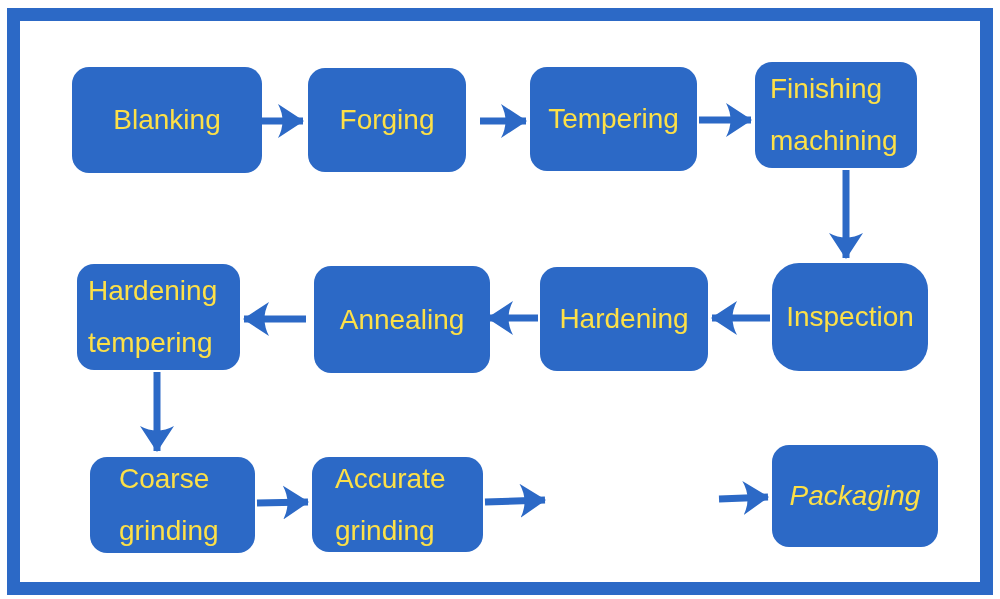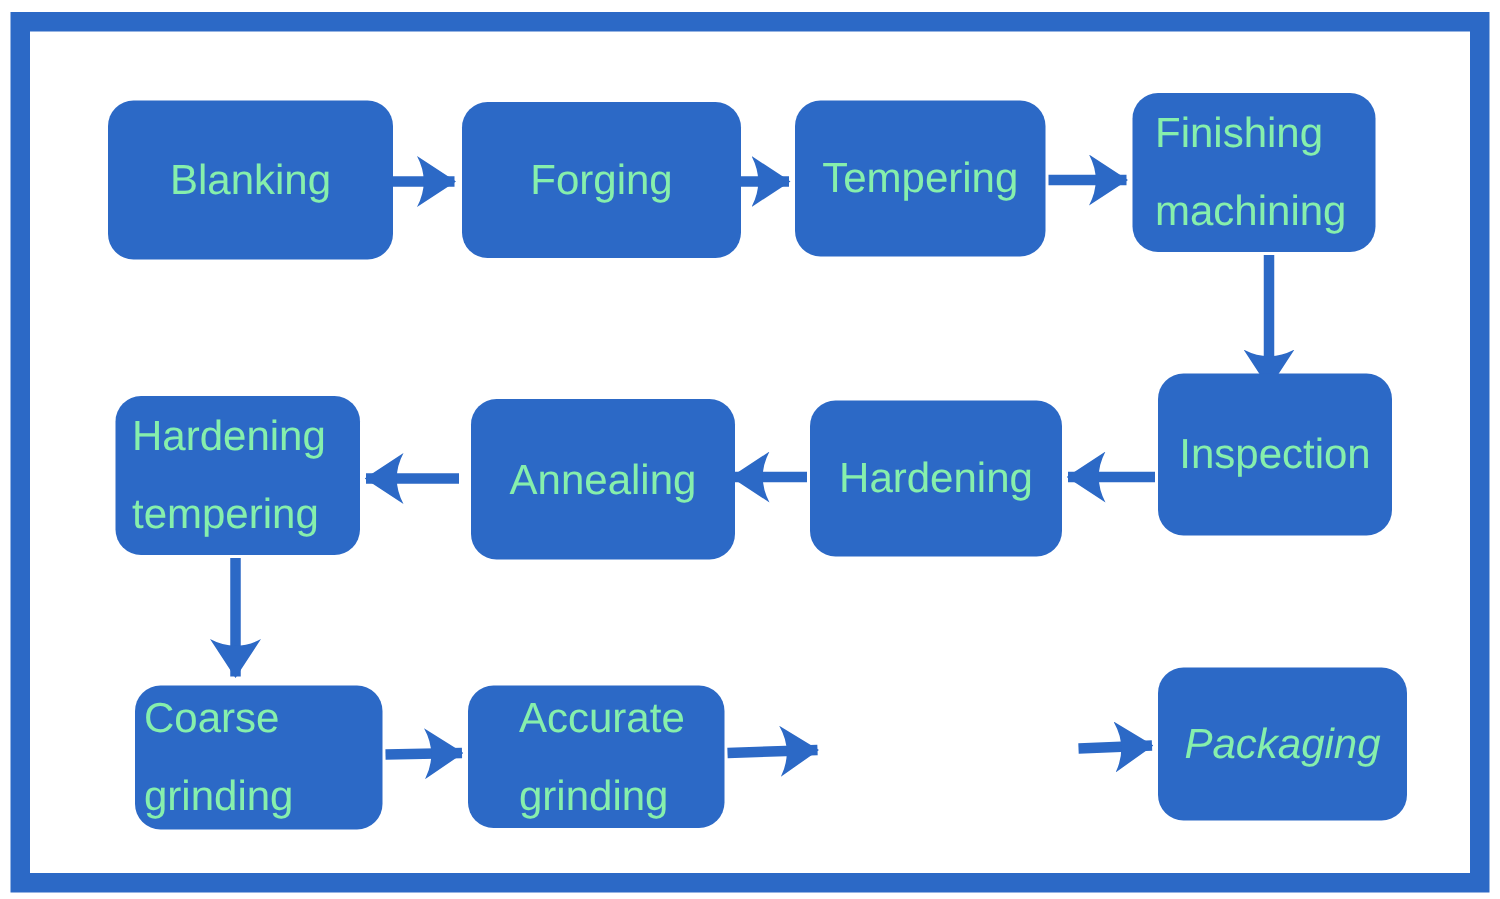--- a/index.html
+++ b/index.html
@@ -29,21 +29,21 @@
     left: 0;
     top: 0;
     width: 1000px;
     height: 599px;
   }
   .node {
     position: absolute;
     box-sizing: border-box;
     background: #2c69c6;
     border-radius: 17px;
-    color: #86efac;
+    color: #fde047;
     font-size: 28px;
     line-height: 52px;
     white-space: pre-line;
     display: flex;
     align-items: center;
     justify-content: center;
     text-align: center;
     padding: 0 8px;
   }
   .node.two-line {
@@ -74,30 +74,30 @@
       <line x1="538" y1="318" x2="488" y2="318" marker-end="url(#stealth)"></line>
       <line x1="306" y1="319" x2="244" y2="319" marker-end="url(#stealth)"></line>
       <line x1="157" y1="372" x2="157" y2="451" marker-end="url(#stealth)"></line>
       <line x1="257" y1="503" x2="308" y2="502" marker-end="url(#stealth)"></line>
       <line x1="485" y1="502" x2="545" y2="500" marker-end="url(#stealth)"></line>
       <line x1="719" y1="499" x2="768" y2="497" marker-end="url(#stealth)"></line>
     </g>
   </svg>
 
   <div class="node" style="left:72px;  top:67px;  width:190px; height:106px;">Blanking</div>
-  <div class="node" style="left:308px; top:68px;  width:186px; height:104px;">Forging</div>
+  <div class="node" style="left:308px; top:68px;  width:158px; height:104px;">Forging</div>
   <div class="node" style="left:530px; top:67px;  width:167px; height:104px;">Tempering</div>
   <div class="node two-line" style="left:755px; top:62px; width:162px; height:106px;">Finishing
 machining</div>
 
-  <div class="node" style="left:772px; top:249px; width:156px; height:108px;">Inspection</div>
+  <div class="node" style="left:772px; top:263px; width:156px; height:108px;border-radius:27px;">Inspection</div>
   <div class="node" style="left:540px; top:267px; width:168px; height:104px;">Hardening</div>
   <div class="node" style="left:314px; top:266px; width:176px; height:107px;">Annealing</div>
   <div class="node two-line" style="left:77px; top:264px; width:163px; height:106px; padding-left:11px;">Hardening
 tempering</div>
 
-  <div class="node two-line" style="left:90px;  top:457px; width:165px; height:96px; padding-left:6px;">Coarse
+  <div class="node two-line" style="left:90px;  top:457px; width:165px; height:96px; padding-left:29px;">Coarse
 grinding</div>
-  <div class="node two-line" style="left:312px; top:457px; width:171px; height:95px; padding-left:34px;">Accurate
+  <div class="node two-line" style="left:312px; top:457px; width:171px; height:95px; padding-left:23px;">Accurate
 grinding</div>
   <div class="node" style="left:772px; top:445px; width:166px; height:102px;font-style:italic;">Packaging</div>
 
 </div>
 
 </body></html>

